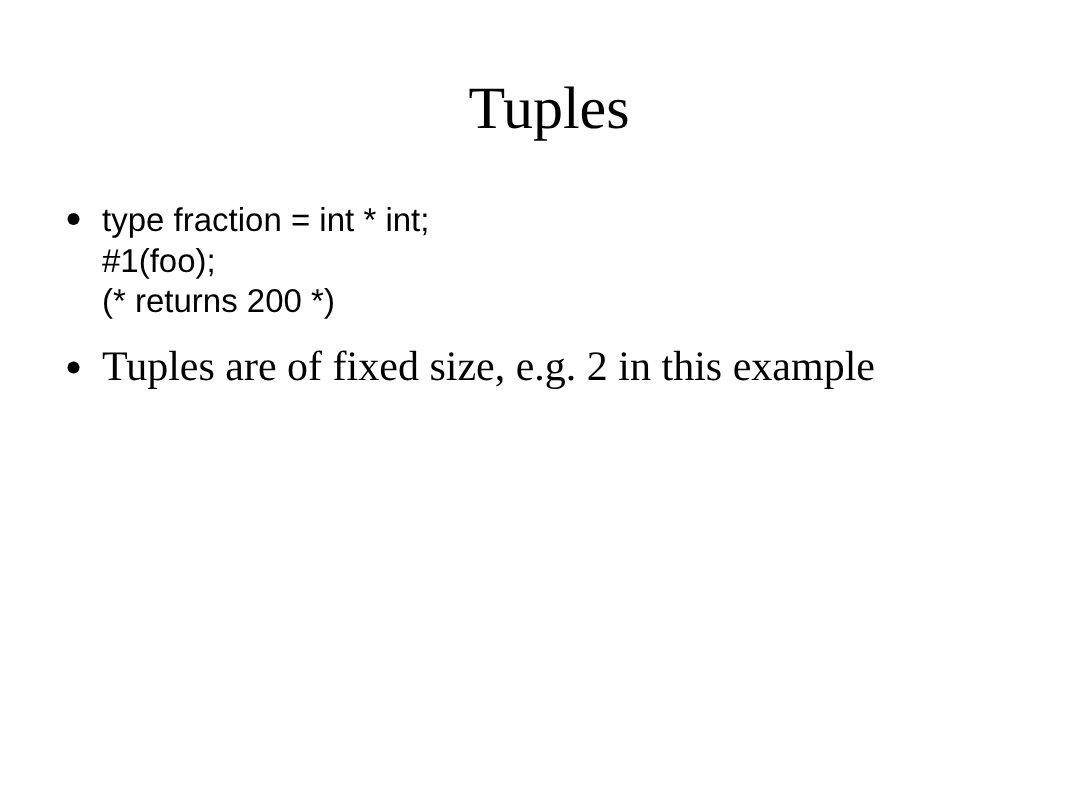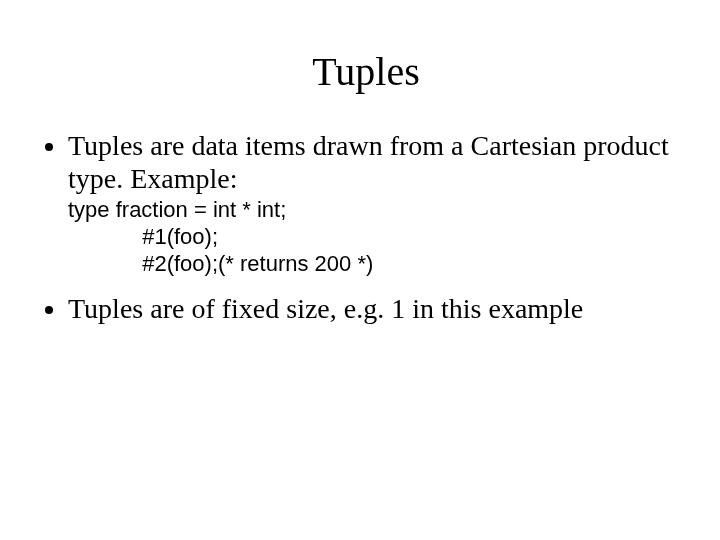--- a/index.html
+++ b/index.html
@@ -35,21 +35,20 @@
     margin-bottom: 8px;
   }
   .code {
     font-family: Arial, Helvetica, sans-serif;
     font-size: 22px;
     line-height: 1.22;
     margin: 2px 0 14px 0;
   }
   .code-row {
     display: flex;
-    text-align: right;
   }
   .code-c1 {
     width: 150px;
     flex-shrink: 0;
     white-space: pre;
   }
   .code-c2 {
     white-space: pre;
   }
   .code-full {
@@ -58,30 +57,28 @@
 </style>
 </head>
 <body>
 
 <div class="slide">
 
   <h1 class="title">Tuples</h1>
 
   <ul class="body">
     <li>
-      <span>Tuples are data items drawn from a Cartesian product type.  Example:</span>
       <div class="code">
         <div class="code-full">type fraction = int * int;</div>
         <div class="code-row">
           <span class="code-c1">#1(foo);</span>
         </div>
         <div class="code-row">
-          <span class="code-c1">#2(foo);</span>
           <span class="code-c2">(* returns 200 *)</span>
         </div>
       </div>
     </li>
     <li>
-      <span>Tuples are of fixed size, e.g. 1 in this example</span>
+      <span>Tuples are of fixed size, e.g. 2 in this example</span>
     </li>
   </ul>
 
 </div>
 
 </body></html>

